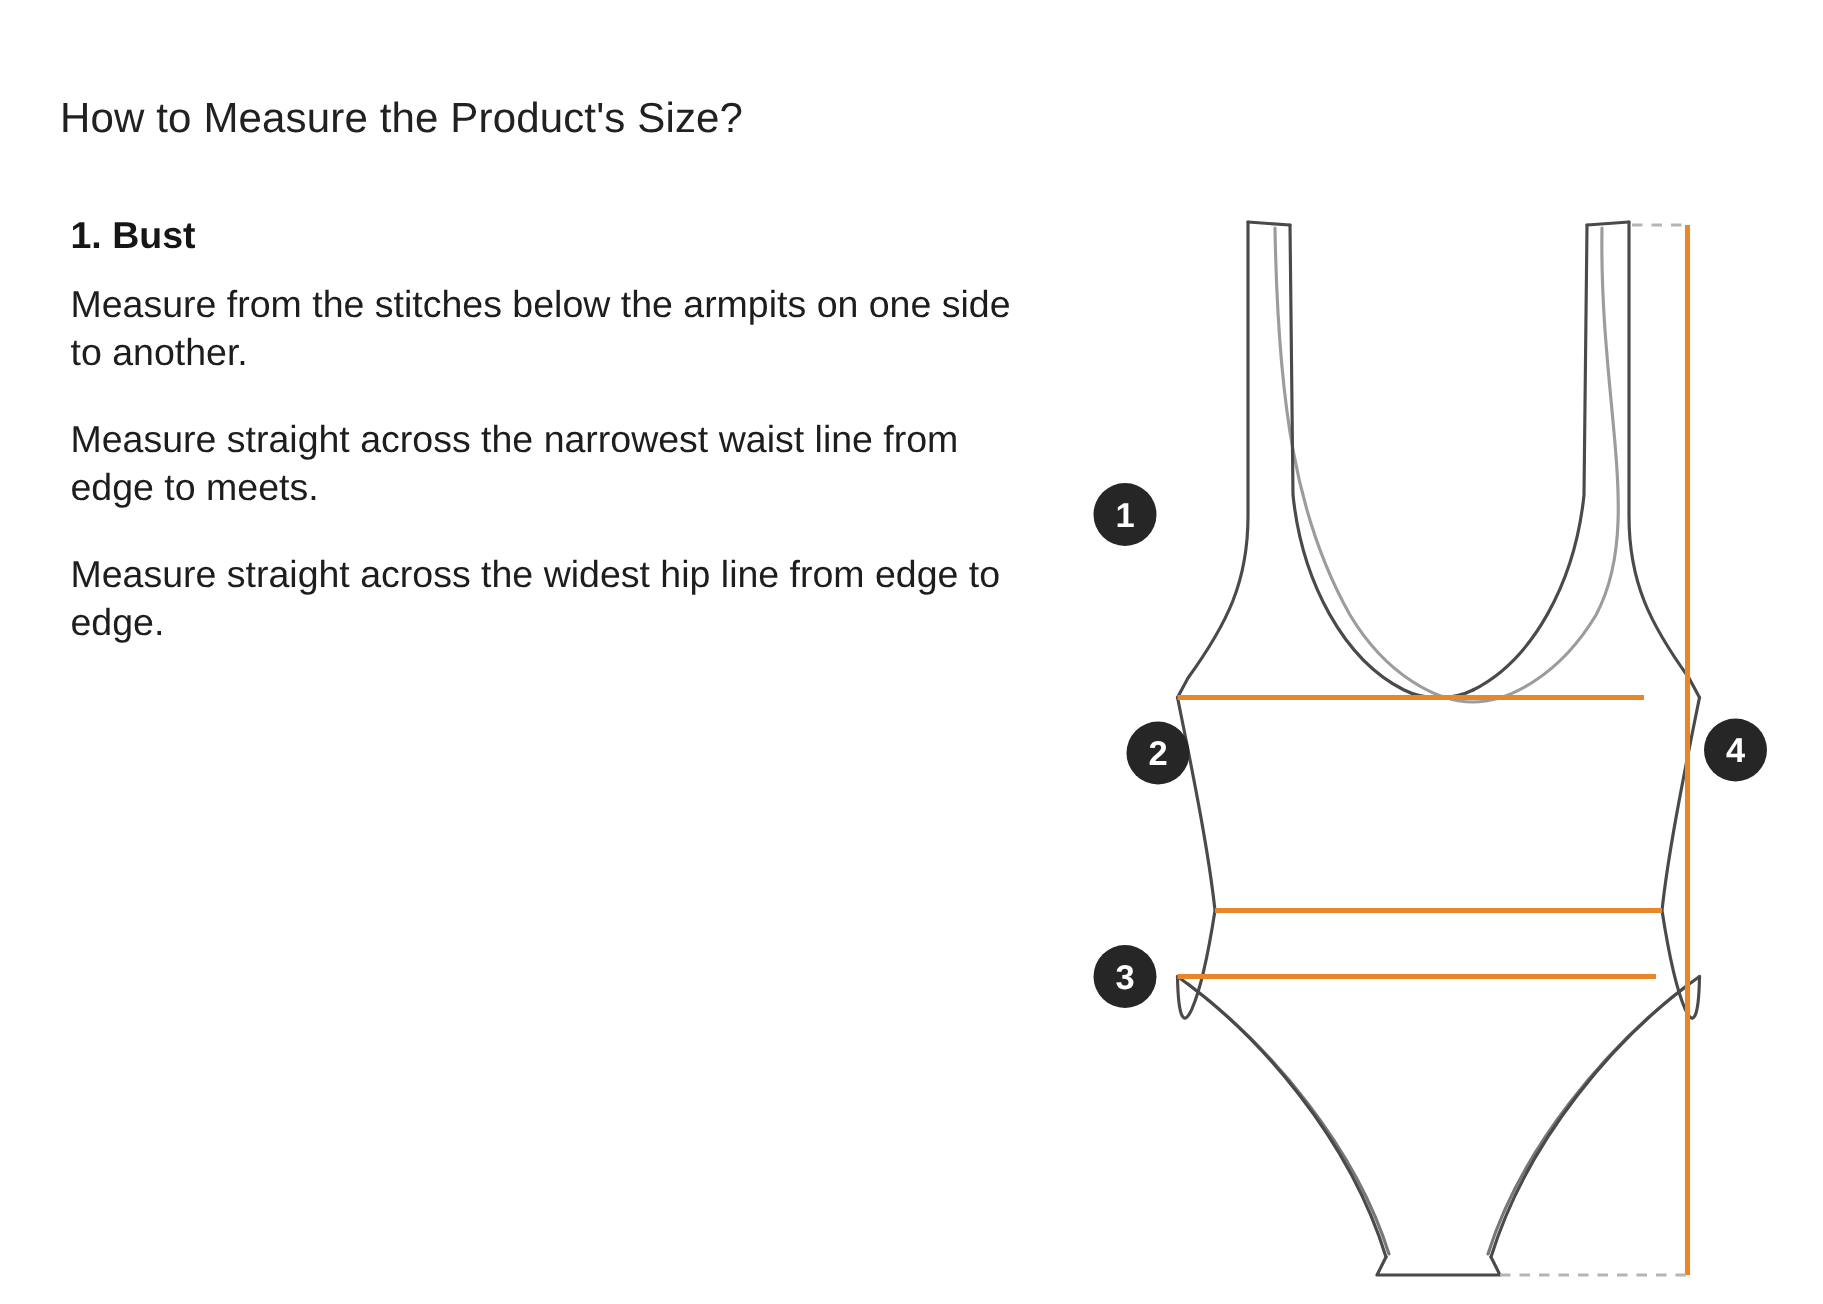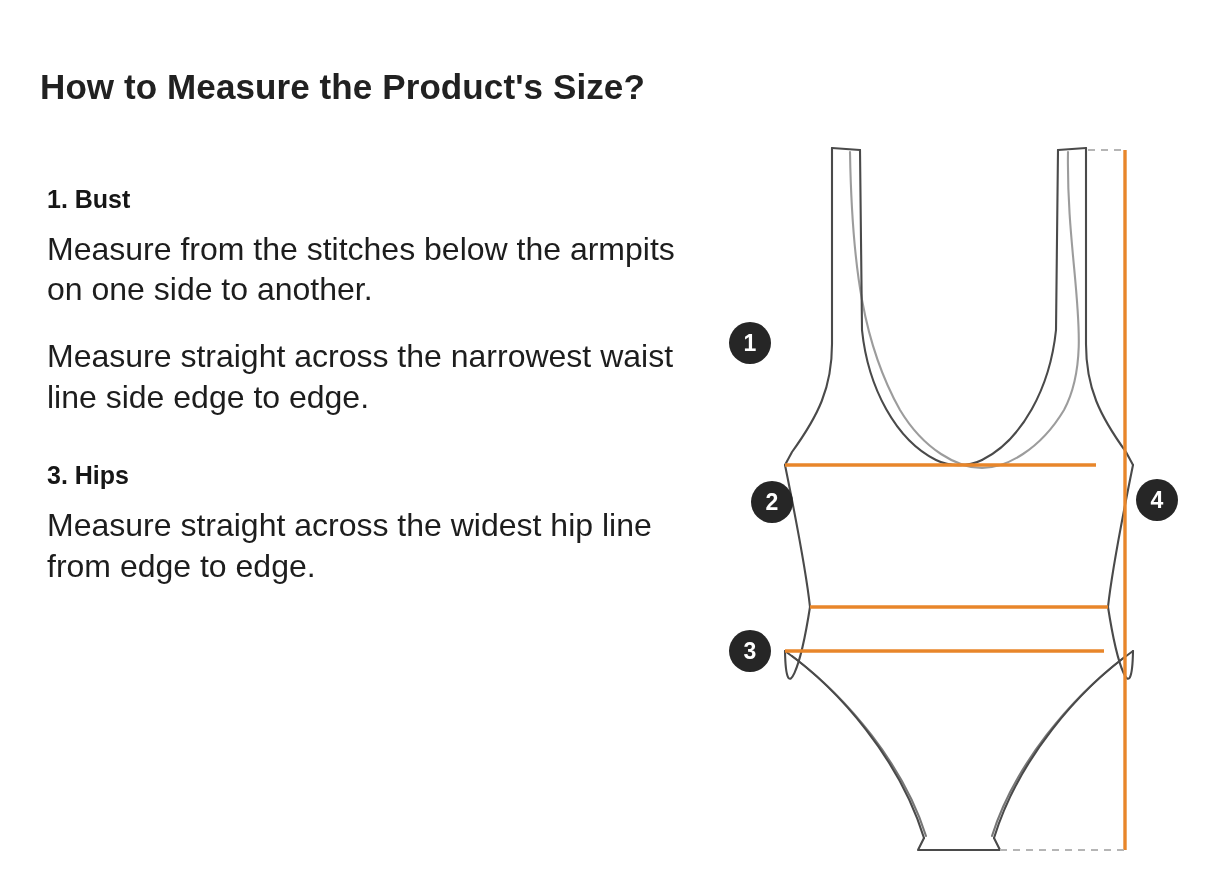--- a/index.html
+++ b/index.html
@@ -18,22 +18,22 @@
     height: 869px;
     background: #ffffff;
     overflow: hidden;
   }
 
   
   #page-title {
     position: absolute;
     left: 40px;
     top: 44px;
-    font-size: 35px;
-    font-weight: 700;
+    font-size: 28px;
+    font-weight: 400;
     letter-spacing: 0.1px;
     color: #212121;
     white-space: nowrap;
   }
 
   
   #instructions {
     position: absolute;
     left: 47px;
     top: 142px;
@@ -42,24 +42,23 @@
   .instr-block {
     margin: 0 0 26px 0;
   }
   .instr-block:last-child { margin-bottom: 0; }
   .instr-heading {
     font-size: 25px;
     font-weight: 700;
     color: #161616;
     line-height: 1.22;
     margin-bottom: 14px;
-    margin-top: 42px;
   }
   .instr-body {
-    font-size: 32px;
+    font-size: 25px;
     font-weight: 400;
     color: #1d1d1d;
     line-height: 1.28;
     max-width: 640px;
   }
 
   
   #diagram {
     position: absolute;
     left: 700px;
@@ -87,25 +86,24 @@
   <h1 id="page-title">How to Measure the Product's Size?</h1>
 
   <div id="instructions">
 
     <div class="instr-block">
       <div class="instr-heading">1. Bust</div>
       <div class="instr-body">Measure from the stitches below the armpits on one side to another.</div>
     </div>
 
     <div class="instr-block">
-      <div class="instr-body">Measure straight across the narrowest waist line side edge to edge.</div>
-    </div>
-
-    <div class="instr-block">
-      <div class="instr-heading">3. Hips</div>
+      <div class="instr-body">Measure straight across the narrowest waist line from edge to meets.</div>
+    </div>
+
+    <div class="instr-block">
       <div class="instr-body">Measure straight across the widest hip line from edge to edge.</div>
     </div>
 
     <div class="instr-block">
     </div>
 
   </div>
 
   <div id="diagram">
     <svg viewBox="0 0 515 749" xmlns="http://www.w3.org/2000/svg">

